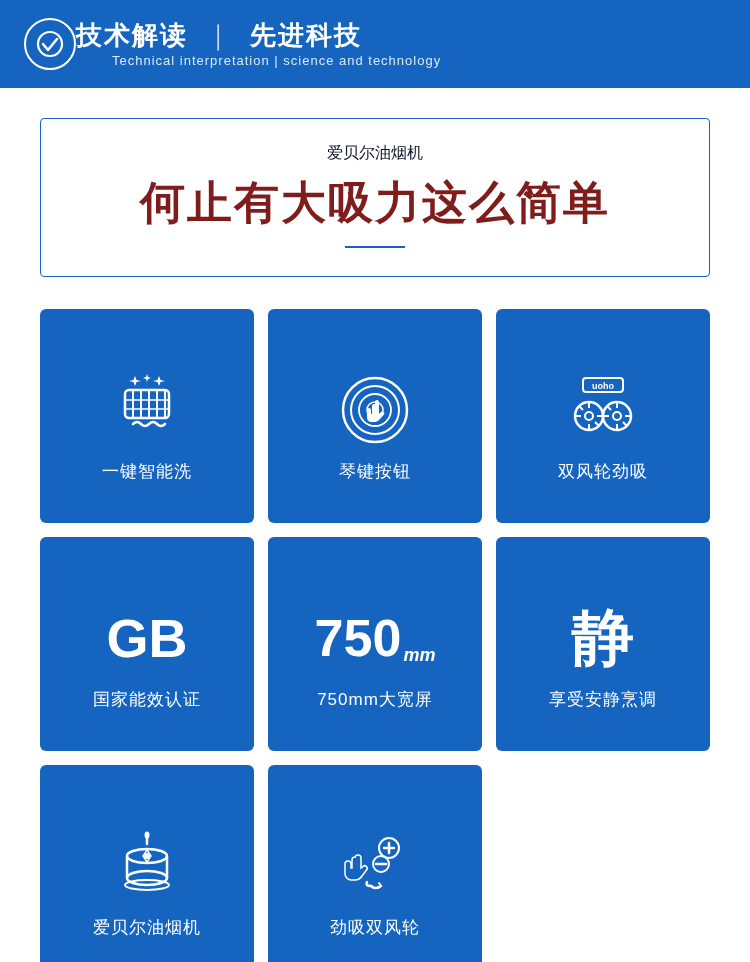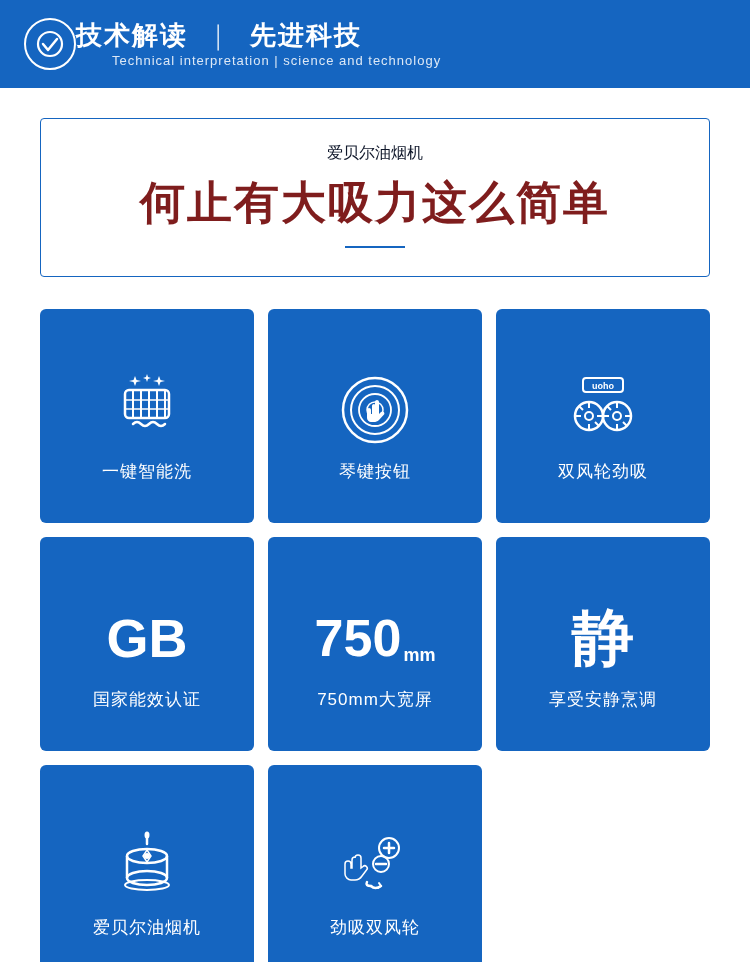--- a/index.html
+++ b/index.html
@@ -132,20 +132,21 @@
       font-size: 52px;
       font-weight: 900;
       line-height: 1;
     }
     .icon-750 .unit {
       color: #fff;
       font-size: 18px;
       font-weight: 600;
       margin-top: 4px;
       margin-left: 2px;
+      font-style: italic;
     }
     .icon-gb {
       color: #fff;
       font-size: 54px;
       font-weight: 900;
       font-family: Arial, sans-serif;
       line-height: 1;
     }
     .icon-jing {
       color: #fff;

